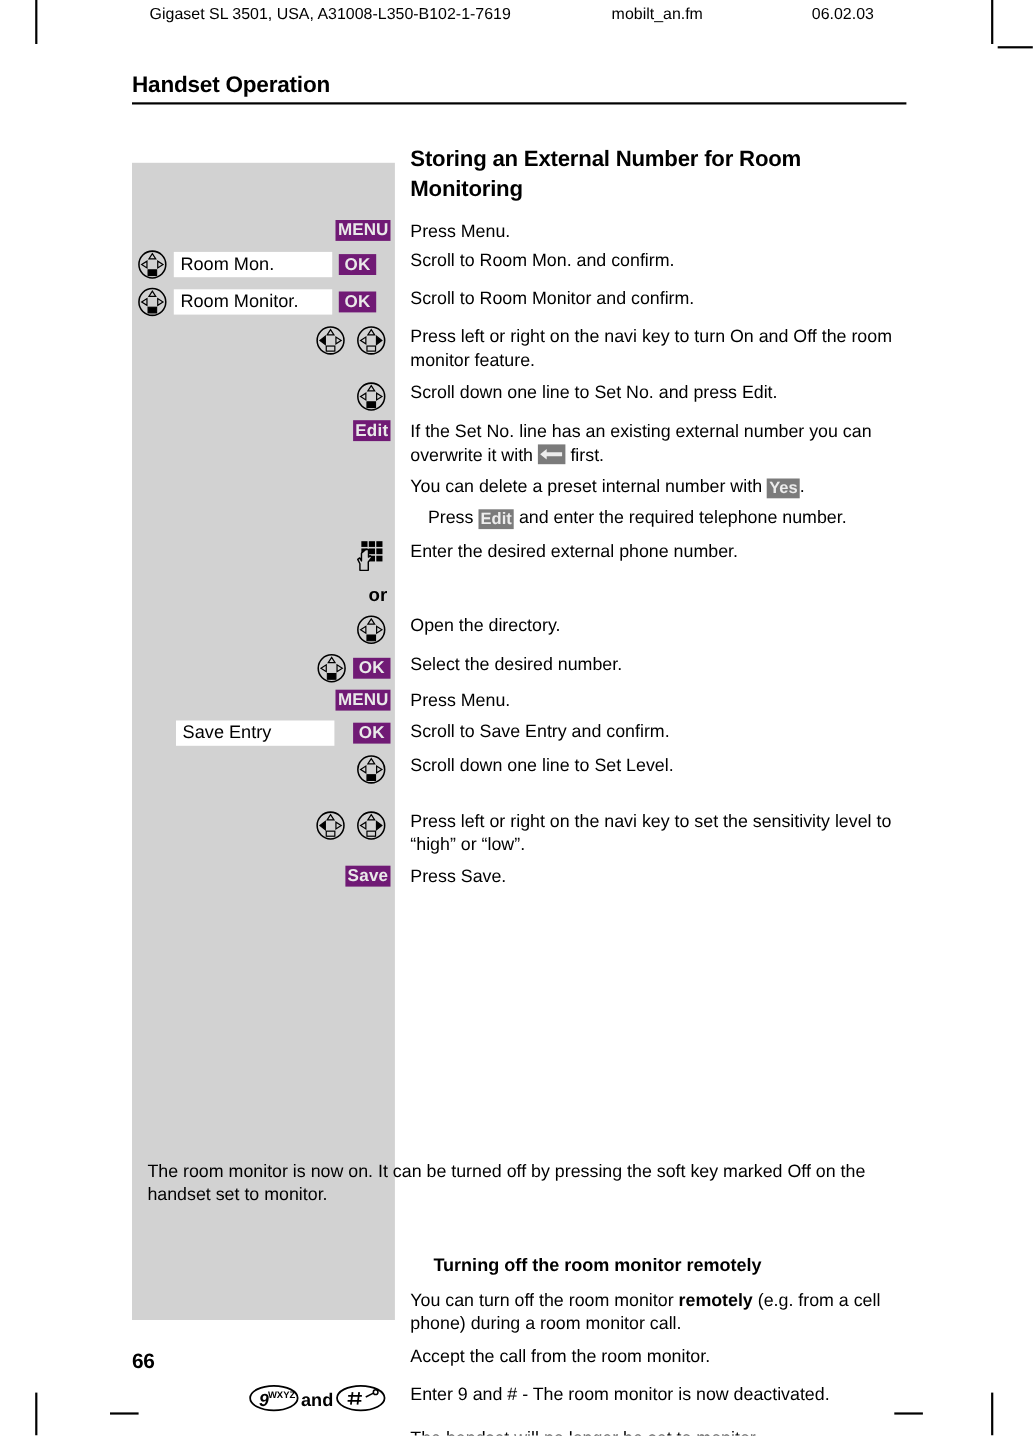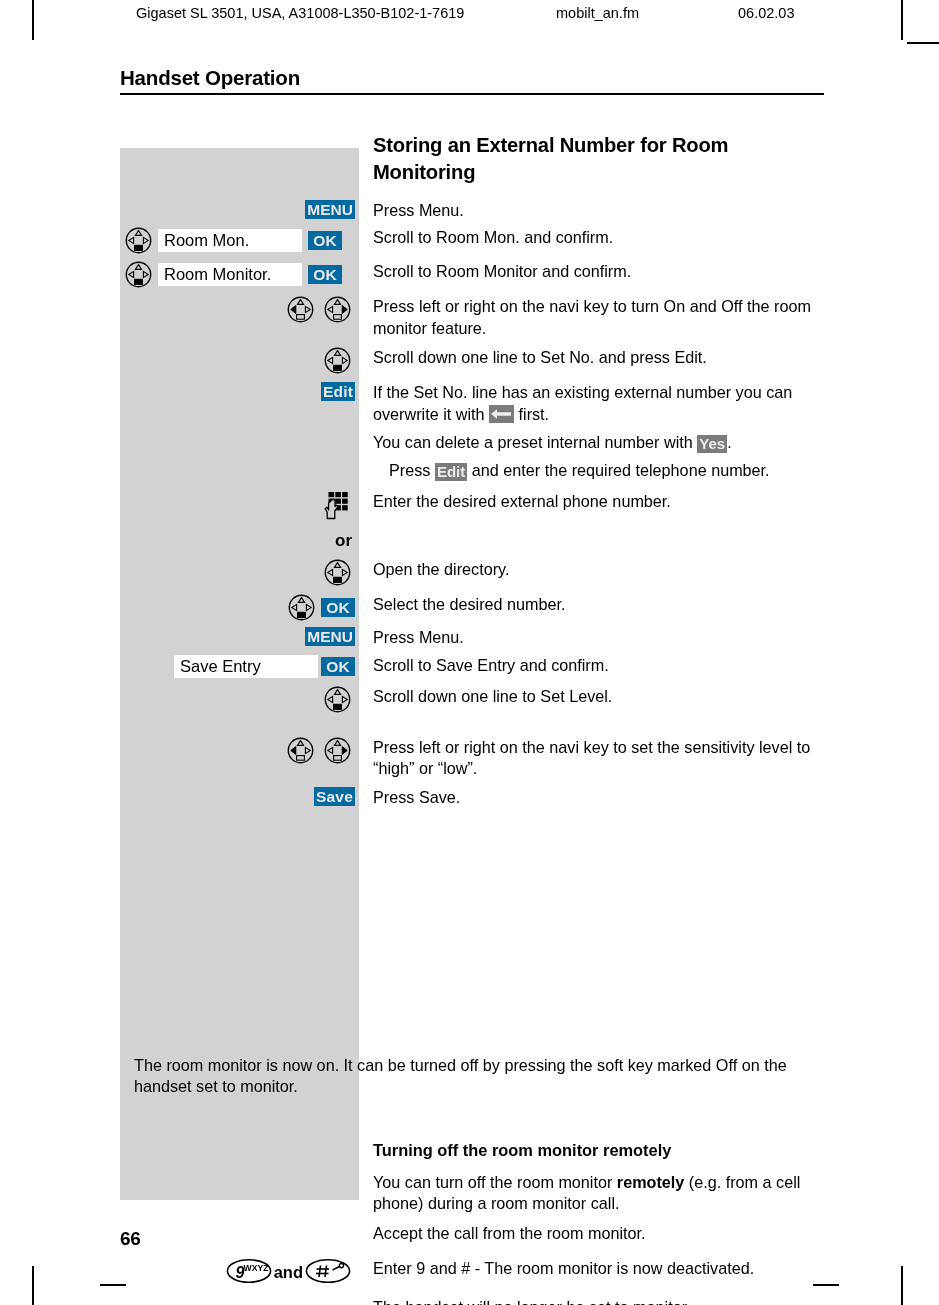--- a/index.html
+++ b/index.html
@@ -122,21 +122,21 @@
     font-size: 16.4px;
     font-weight: bold;
     line-height: 21px;
     margin: 0;
   }
   .para { margin: 0; }
 
   
   .chip {
     display: inline-block;
-    background: #0369a1;
+    background: #701a75;
     color: #e9e9e9;
     font-weight: bold;
     font-size: 15.5px;
     line-height: 19px;
     padding: 0 2px;
     vertical-align: -2px;
     letter-spacing: 0.2px;
   }
   .chip.menu { font-size: 15.5px; letter-spacing: 0px; }
   .chip.ok   { min-width: 30px; text-align: center; }
@@ -425,21 +425,21 @@
   <div class="row" style="margin-top:6px;">
     <div class="col-icon">
       <span class="chip menu">MENU</span>
     </div>
     <div class="col-text">
       <p class="para">Press Menu.</p>
     </div>
   </div>
 
   <div class="row" style="margin-top:6px;">
-    <div class="col-icon" style="gap:3px;align-items:center;">
+    <div class="col-icon" style="gap:17px;align-items:center;">
       <span class="menuline" style="width:144px;">Save Entry</span>
       <span class="chip ok">OK</span>
     </div>
     <div class="col-text">
       <p class="para">Scroll to Save Entry and confirm.</p>
     </div>
   </div>
 
   <div class="row" style="margin-top:8px;">
     <div class="col-icon" style="padding-right:8px;">
@@ -493,21 +493,21 @@
     </div>
   </div>
 
   <div class="row" style="margin-top:7px;flex-direction:column;">
     <div class="col-icon"></div>
     <div class="col-text">
       <p class="para">The room monitor is now on. It can be turned off by pressing the soft key marked Off on the handset set to monitor.</p>
     </div>
   </div>
 
-  <div class="row" style="margin-top:42px;">
+  <div class="row" style="margin-top:42px;padding-left:21px;">
     <div class="col-icon"></div>
     <div class="col-text">
       <div class="h-sub">Turning off the room monitor remotely</div>
     </div>
   </div>
 
   <div class="row" style="margin-top:11px;">
     <div class="col-icon"></div>
     <div class="col-text">
       <p class="para"><span>You can turn off the room monitor </span><b>remotely</b><span> (e.g. from a cell phone) during a room monitor call.</span></p>

